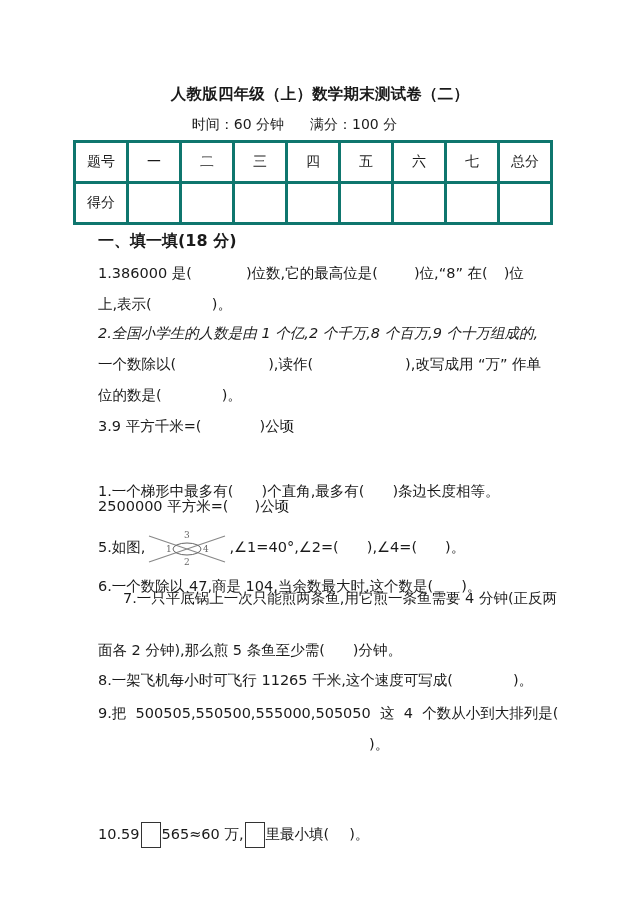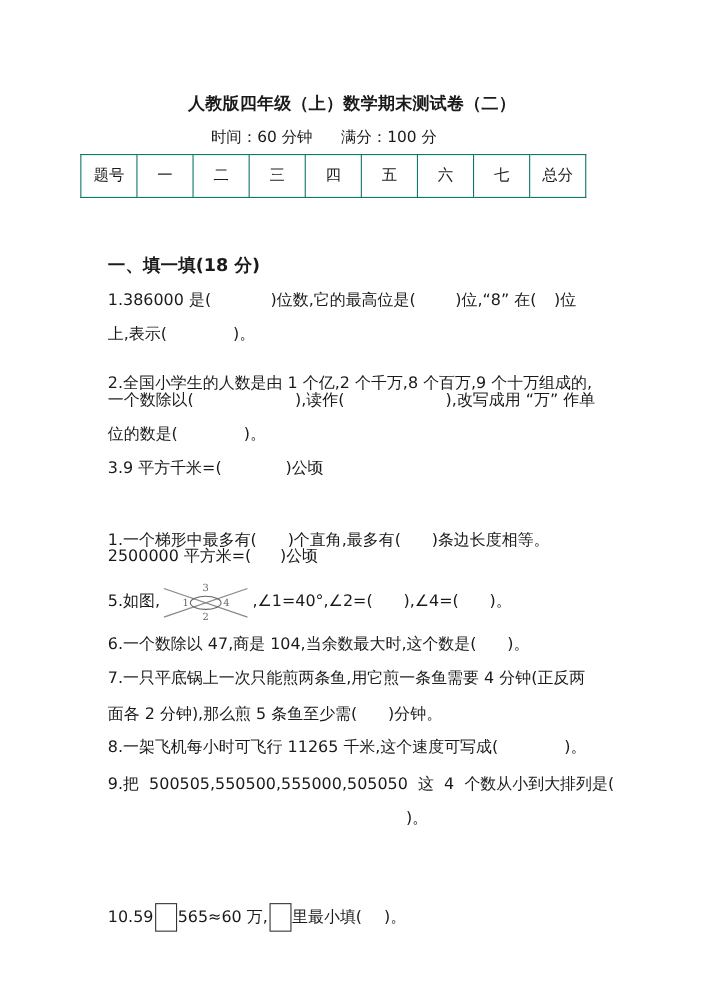--- a/index.html
+++ b/index.html
@@ -13,21 +13,21 @@
   }
   .subtitle {
     position: absolute; top: 116px; left: 0; width: 589px; text-align: center;
     font-size: 14px;
   }
   .subtitle .gap { display: inline-block; width: 26px; }
   table.score {
     position: absolute; top: 140px; left: 73px; border-collapse: collapse;
   }
   table.score td {
-    width: 50px; height: 38px; border: 1px solid #0f766e; text-align: center;
+    width: 50px; height: 38px; border: 3px solid #0f766e; text-align: center;
     font-size: 14px; padding: 0;
   }
   .sec {
     position: absolute; left: 98px; font-size: 16px; font-weight: bold;
   }
   .q {
     position: absolute; left: 98px; font-size: 14.5px; white-space: pre; line-height: 20px;
   }
   .blank { display: inline-block; }
   .fig { display: inline-block; vertical-align: middle; width: 70px; height: 40px; margin: 0 2px; }
@@ -50,50 +50,61 @@
     <td>题号</td>
     <td>一</td>
     <td>二</td>
     <td>三</td>
     <td>四</td>
     <td>五</td>
     <td>六</td>
     <td>七</td>
     <td>总分</td>
   </tr>
+  <tr>
+    <td>得分</td>
+    <td></td>
+    <td></td>
+    <td></td>
+    <td></td>
+    <td></td>
+    <td></td>
+    <td></td>
+    <td></td>
+  </tr>
 </tbody>
   </table>
 
 <div class="sec" style="top:231px;">一、填一填(18 分)</div>
 
 <div class="q" style="top:263px;"><span>1.386000 是(</span><span class="blank" style="width:54px"></span><span>)位数,它的最高位是(</span><span class="blank" style="width:36px"></span><span>)位,“8” 在(</span><span class="blank" style="width:16px"></span><span>)位</span></div>
 <div class="q" style="top:294px;"><span>上,表示(</span><span class="blank" style="width:60px"></span><span>)。</span></div>
 
-<div class="q" style="top:339px;">2.全国小学生的人数是由 1 个亿,2 个千万,8 个百万,9 个十万组成的,</div>
+<div class="q" style="top:323px;font-style:italic;">2.全国小学生的人数是由 1 个亿,2 个千万,8 个百万,9 个十万组成的,</div>
 <div class="q" style="top:354px;"><span>一个数除以(</span><span class="blank" style="width:92px"></span><span>),读作(</span><span class="blank" style="width:92px"></span><span>),改写成用 “万” 作单</span></div>
 <div class="q" style="top:385px;"><span>位的数是(</span><span class="blank" style="width:60px"></span><span>)。</span></div>
 
 <div class="q" style="top:416px;"><span>3.9 平方千米=(</span><span class="blank" style="width:58px"></span><span>)公顷</span></div>
 <div class="q" style="top:448px;margin-top:48px;"><span>2500000 平方米=(</span><span class="blank" style="width:26px"></span><span>)公顷</span></div>
 
 <div class="q" style="top:481px;"><span>1.一个梯形中最多有(</span><span class="blank" style="width:28px"></span><span>)个直角,最多有(</span><span class="blank" style="width:28px"></span><span>)条边长度相等。</span></div>
 
 <div class="q" style="top:527px; line-height:40px;"><span>5.如图,</span><svg class="fig" viewBox="0 0 80 40" style="width:80px;height:40px;vertical-align:middle;">
     <line x1="2" y1="8" x2="78" y2="34" stroke="#888" stroke-width="1.2"></line>
     <line x1="2" y1="34" x2="78" y2="8" stroke="#888" stroke-width="1.2"></line>
     <ellipse cx="40" cy="21" rx="14" ry="6" fill="none" stroke="#666" stroke-width="1"></ellipse>
     <text x="37" y="10" font-size="9" fill="#666" font-family="DejaVu Serif, serif">3</text>
     <text x="19" y="24" font-size="9" fill="#666" font-family="DejaVu Serif, serif">1</text>
     <text x="56" y="24" font-size="9" fill="#666" font-family="DejaVu Serif, serif">4</text>
     <text x="37" y="37" font-size="9" fill="#666" font-family="DejaVu Serif, serif">2</text>
   </svg><span>,∠1=40°,∠2=(</span><span class="blank" style="width:28px"></span><span>),∠4=(</span><span class="blank" style="width:28px"></span><span>)。</span></div>
 
 <div class="q" style="top:576px;"><span>6.一个数除以 47,商是 104,当余数最大时,这个数是(</span><span class="blank" style="width:28px"></span><span>)。</span></div>
 
-<div class="q" style="top:607px;">7.一只平底锅上一次只能煎两条鱼,用它煎一条鱼需要 4 分钟(正反两</div>
+<div class="q" style="top:588px;margin-left:25px;">7.一只平底锅上一次只能煎两条鱼,用它煎一条鱼需要 4 分钟(正反两</div>
 <div class="q" style="top:640px;"><span>面各 2 分钟),那么煎 5 条鱼至少需(</span><span class="blank" style="width:28px"></span><span>)分钟。</span></div>
 
 <div class="q" style="top:670px;"><span>8.一架飞机每小时可飞行 11265 千米,这个速度可写成(</span><span class="blank" style="width:60px"></span><span>)。</span></div>
 
 <div class="q" style="top:703px;">9.把  500505,550500,555000,505050  这  4  个数从小到大排列是(</div>
 <div class="q" style="top:734px; left:369px;">)。</div>
 
 <div class="q" style="top:772px; line-height:28px;margin-top:48px;"><span>10.59</span><span class="box"></span><span>565≈60 万,</span><span class="box"></span><span>里最小填(</span><span class="blank" style="width:20px"></span><span>)。</span></div>
 
 </body></html>

